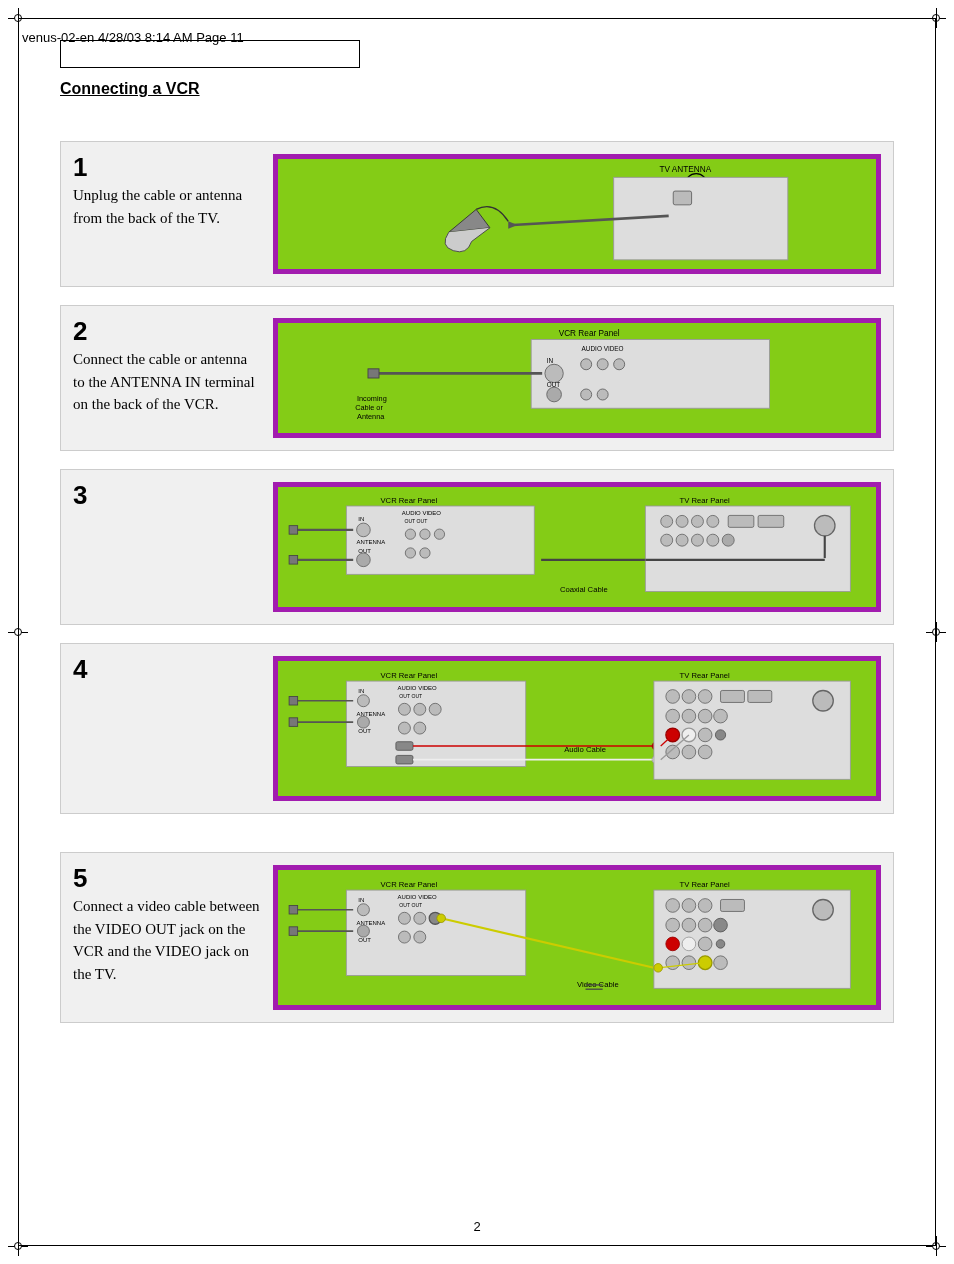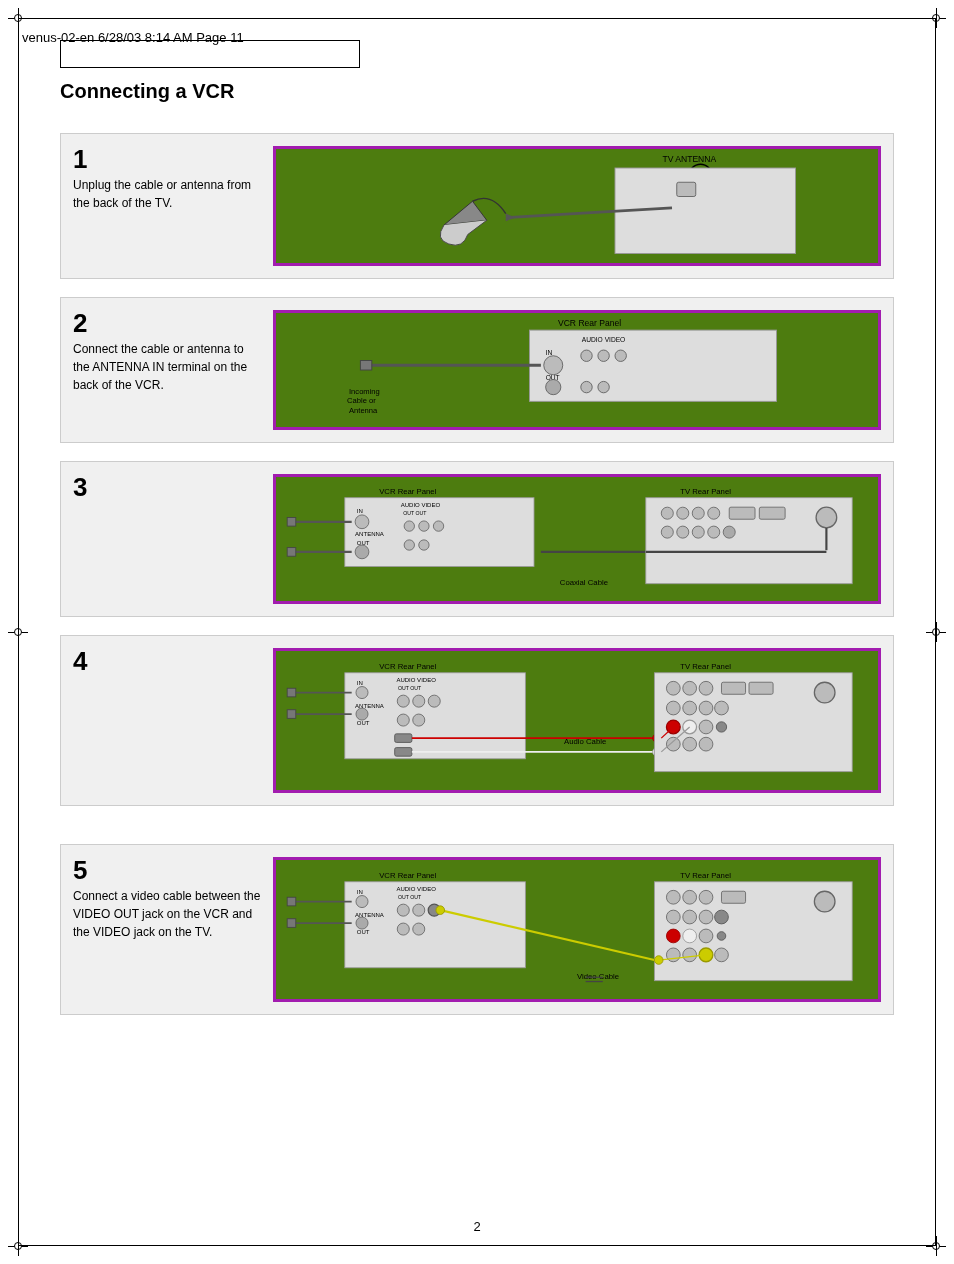--- a/index.html
+++ b/index.html
@@ -112,23 +112,24 @@
     
     .main-content {
       position: absolute;
       top: 80px;
       left: 60px;
       right: 60px;
     }
 
     
     .page-title {
-      font-size: 20px;
+      font-size: 16px;
       font-weight: bold;
-      margin-bottom: 30px;
+      margin-bottom: 43px;
+      text-decoration: underline;
     }
 
     
     .step-box {
       display: flex;
       align-items: flex-start;
       margin-bottom: 20px;
       background: #f0f0f0;
       border: 1px solid #ccc;
       padding: 12px;
@@ -140,28 +141,29 @@
       padding-right: 12px;
     }
     .step-number {
       font-size: 26px;
       font-weight: bold;
       line-height: 1;
       display: block;
       margin-bottom: 4px;
     }
     .step-desc {
-      font-size: 12px;
+      font-size: 15px;
       line-height: 1.5;
+      font-family: Liberation Serif, serif;
     }
     .step-diagram {
       flex: 1;
       min-height: 90px;
-      background: #4d7c0f;
-      border: 3px solid #a21caf;
+      background: #84cc16;
+      border: 5px solid #a21caf;
       position: relative;
       overflow: hidden;
     }
 
     
     .page-number {
       text-align: center;
       position: absolute;
       bottom: 30px;
       left: 0;
@@ -190,21 +192,21 @@
 <div class="reg-mark reg-mr">
     <div class="circle"></div>
   </div>
 
 <div class="page-border-top"></div>
 <div class="page-border-bottom"></div>
 <div class="page-border-left"></div>
 <div class="page-border-right"></div>
 
 <div class="header-area">
-  <span>venus-02-en  6/28/03  8:14 AM  Page 11</span>
+  <span>venus-02-en  4/28/03  8:14 AM  Page 11</span>
 </div>
 
 <div class="header-rect"></div>
 
 <div class="main-content">
 
   <div class="page-title">Connecting a VCR</div>
 
   <div class="step-box" style="margin-bottom:18px;">
     <div class="step-text-area">

